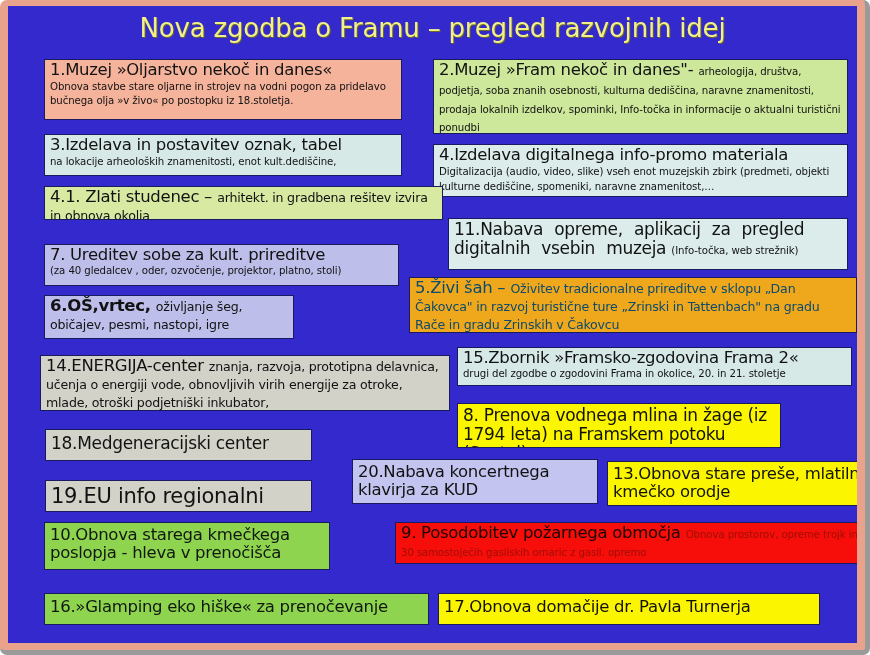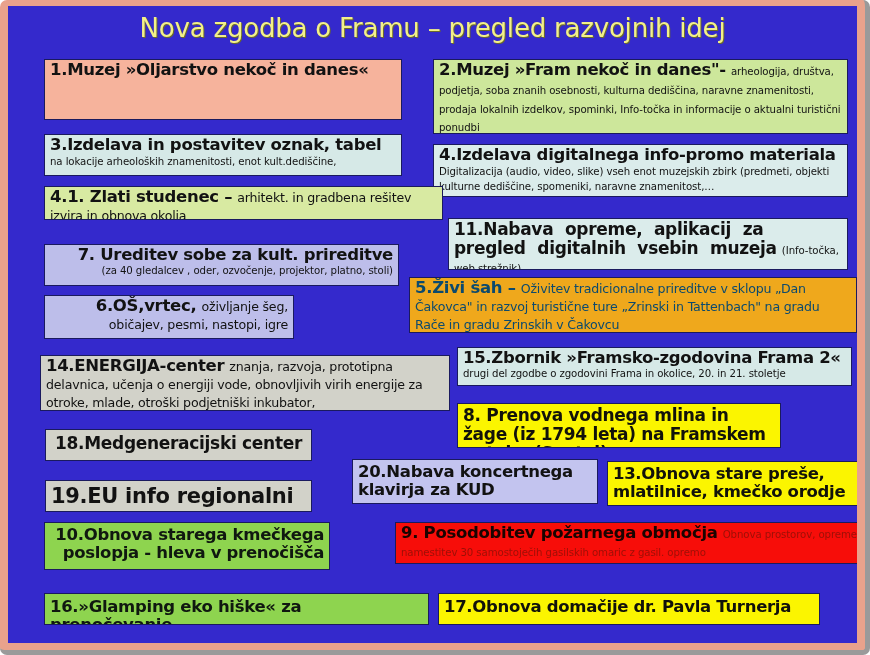--- a/index.html
+++ b/index.html
@@ -45,36 +45,36 @@
     padding:1px 5px 0 5px;
     line-height:1.12;
     color:#121212;
   }
   .box .hd{
     display:inline;
     font-size:15.5px;
     font-weight:400;
     letter-spacing:-0.3px;
   }
-  .box .hd.big{font-size:16.5px;font-weight:bold;}
+  .box .hd.big{font-size:16.5px;}
   .box .sub{
     display:inline;
     font-size:10.2px;
     letter-spacing:-0.1px;
   }
   .box .sub.blk{display:block;}
   .box .sub.med{font-size:12.6px;letter-spacing:-0.2px;}
 
   
   .c-salmon   {background:#f6b39c;}
   .c-green    {background:#cde79b;}
   .c-cyan     {background:#d6e9e7;}
   .c-lightcyan{background:#dbeceb;}
   .c-lime     {background:#d8eaa2;}
-  .c-periwinkle{background:#bdbeea;text-align:right;}
+  .c-periwinkle{background:#bdbeea;}
   .c-lavender {background:#c3c4ef;}
   .c-orange   {background:#efa81c;}
   .c-gray     {background:#d2d2c9;}
   .c-yellow   {background:#fbf500;}
   .c-grassgreen{background:#8ed44f;}
   .c-red      {background:#f70d09;}
 
   .c-orange .hd, .c-orange .sub{color:#0c4a6e;text-align:right;}
   .c-yellow .hd, .c-yellow .sub{color:#12120a;}
   .c-red .hd{color:#1a0400;}
@@ -84,20 +84,21 @@
 </head>
 <body>
 
 <div id="slide">
   <div id="canvas">
 
     <div id="title">Nova zgodba o Framu – pregled razvojnih idej</div>
 
     <div class="box c-salmon" style="left:36px;top:53px;width:358px;height:61px;">
       <span class="hd big">1.Muzej »Oljarstvo nekoč in danes«</span>
+      <span class="sub blk" style="line-height:1.35;margin-top:1px;">Obnova stavbe stare oljarne in strojev na vodni pogon za pridelavo bučnega olja »v živo« po postopku iz 18.stoletja.</span>
     </div>
 
     <div class="box c-green" style="left:425px;top:53px;width:415px;height:75px;">
       <span class="hd big">2.Muzej »Fram nekoč in danes"-</span>
       <span class="sub" style="line-height:1.55;">arheologija, društva, podjetja, soba znanih osebnosti, kulturna dediščina, naravne znamenitosti, prodaja lokalnih izdelkov, spominki, Info-točka in informacije o aktualni turistični ponudbi</span>
     </div>
 
     <div class="box c-cyan" style="left:36px;top:128px;width:358px;height:42px;">
       <span class="hd big">3.Izdelava in postavitev oznak, tabel</span>
       <span class="sub blk" style="margin-top:2px;">na lokacije arheoloških znamenitosti, enot kult.dediščine,</span>
@@ -140,37 +141,37 @@
 
     <div class="box c-cyan" style="left:449px;top:341px;width:395px;height:39px;">
       <span class="hd big">15.Zbornik »Framsko-zgodovina Frama 2«</span>
       <span class="sub blk" style="margin-top:1px;">drugi del zgodbe o zgodovini Frama in okolice, 20. in 21. stoletje</span>
     </div>
 
     <div class="box c-yellow" style="left:449px;top:397px;width:324px;height:45px;padding-top:2px;">
       <span class="hd big" style="font-size:17px;">8. Prenova vodnega mlina in žage (iz 1794 leta) na Framskem potoku (Svetej)</span>
     </div>
 
-    <div class="box c-gray" style="left:37px;top:423px;width:267px;height:32px;padding-top:4px;text-align:center;">
+    <div class="box c-gray" style="left:37px;top:423px;width:267px;height:32px;padding-top:4px;">
       <span class="hd big" style="font-size:17px;">18.Medgeneracijski center</span>
     </div>
 
     <div class="box c-lavender" style="left:344px;top:453px;width:246px;height:45px;padding-top:3px;">
       <span class="hd big" style="font-size:16.5px;">20.Nabava koncertnega klavirja za KUD</span>
     </div>
 
     <div class="box c-yellow" style="left:599px;top:455px;width:295px;height:45px;padding-top:3px;">
       <span class="hd big" style="font-size:16.5px;">13.Obnova stare preše, mlatilnice, kmečko orodje</span>
     </div>
 
     <div class="box c-gray" style="left:37px;top:474px;width:267px;height:32px;padding-top:4px;">
       <span class="hd big" style="font-size:21px;">19.EU info regionalni center</span>
     </div>
 
-    <div class="box c-grassgreen" style="left:36px;top:516px;width:286px;height:48px;padding-top:3px;text-align:right;">
+    <div class="box c-grassgreen" style="left:36px;top:516px;width:286px;height:48px;padding-top:3px;">
       <span class="hd big" style="font-size:16.5px;">10.Obnova starega kmečkega poslopja - hleva v prenočišča</span>
     </div>
 
     <div class="box c-red" style="left:387px;top:516px;width:542px;height:42px;">
       <span class="hd big" style="font-size:16.5px;">9. Posodobitev požarnega območja</span>
       <span class="sub">Obnova prostorov, opreme trojk in namestitev 30 samostoječih gasilskih omaric z gasil. opremo</span>
     </div>
 
     <div class="box c-grassgreen" style="left:36px;top:587px;width:385px;height:32px;padding-top:4px;">
       <span class="hd big" style="font-size:16.5px;">16.»Glamping eko hiške« za prenočevanje</span>

